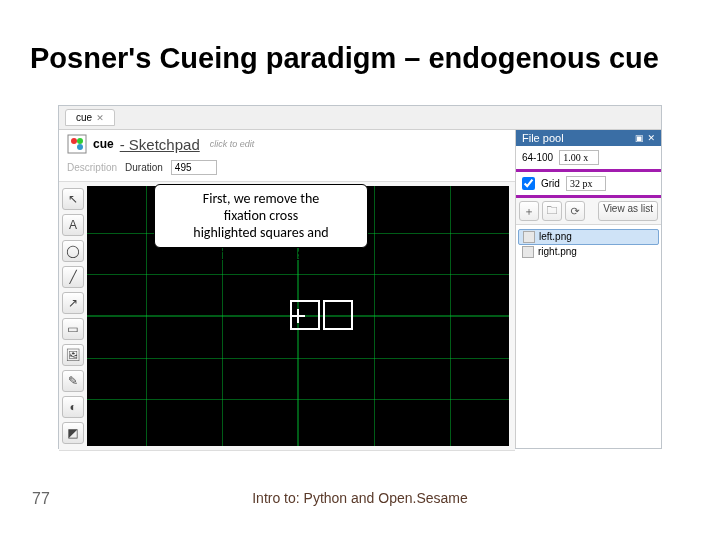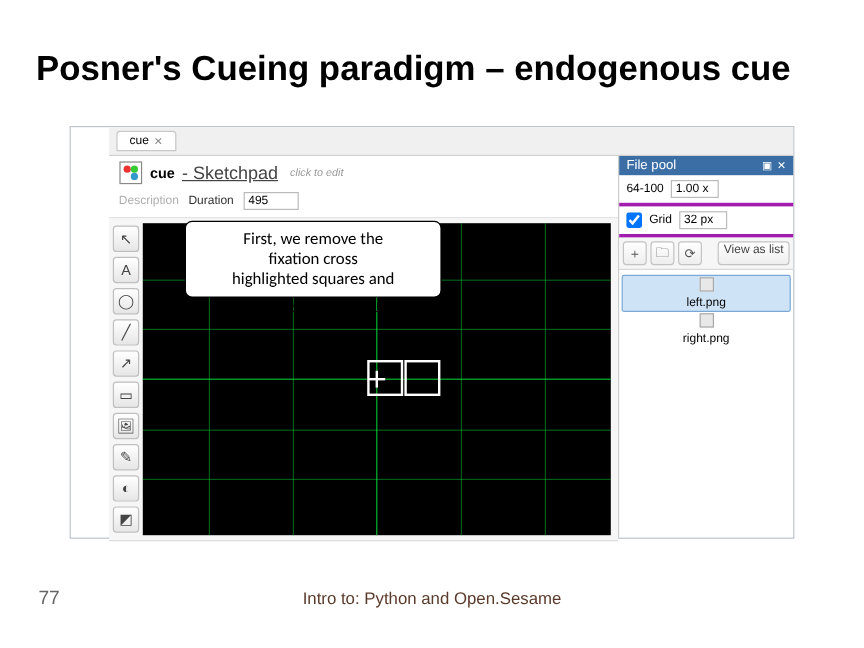--- a/index.html
+++ b/index.html
@@ -13,21 +13,20 @@
     position: absolute; left: 30px; top: 42px;
     font-size: 29px; font-weight: 700;
   }
   
   .app {
     position: absolute; left: 58px; top: 105px;
     width: 604px; height: 344px;
     border: 1px solid #bfc5cb;
     background: #fff;
     font-size: 10px;
-    padding-left: 32px;
   }
   .app-tabbar {
     height: 24px; background: #f0f0f0;
     border-bottom: 1px solid #d0d0d0;
     display: flex; align-items: center;
     padding-left: 6px; gap: 6px;
   }
   .app-tab {
     border: 1px solid #c8c8c8; background: #fff;
     padding: 2px 10px; border-radius: 3px 3px 0 0;
@@ -104,30 +103,30 @@
     width: 20px; height: 20px;
     border: 1px solid #c4c4c4; border-radius: 3px;
     background: linear-gradient(#fff,#eee);
     display: flex; align-items: center; justify-content: center;
     font-size: 11px; color: #555;
   }
   .view-as { margin-left: auto; font-size: 10px; color: #444;
     border: 1px solid #c4c4c4; border-radius: 3px; padding: 1px 4px; background: linear-gradient(#fff,#eee); }
   .file-list { flex: 1; padding: 4px 2px; font-size: 10px; }
   .file-list-row {
-    display: flex; align-items: center; gap: 4px;
-    padding: 1px 4px; border-radius: 2px; flex-direction: column;
+    display: flex; gap: 4px;
+    padding: 1px 4px; border-radius: 2px;
   }
   .file-list-row.selected { background: #cfe3f7; border: 1px solid #7aa7d6; }
   .file-thumb { width: 12px; height: 12px; border: 1px solid #aaa; background: #e8e8e8; }
   .zoom-panel {
     display: flex; align-items: center; gap: 6px; font-size: 10px;
     padding: 4px 6px; border-bottom: 3px solid #a21caf;
   }
-  .zoom-panel input[type=text] { width: 40px; font-size: 10px; padding: 1px 3px; border: 1px solid #bbb; }
+  .zoom-panel input[type=text] { width: 40px; font-size: 10px; padding: 1px 3px; border: 1px solid #bbb; font-family: Liberation Serif, serif; }
   
   .callout {
     position: absolute; background: #fff;
     border: 1px solid #000; border-radius: 6px;
     padding: 6px 10px; text-align: center;
     font-family: Calibri, sans-serif; font-size: 14px;
     line-height: 1.2;
   }
   .callout.main-callout { left: 154px; top: 156px; width: 214px; margin-top: 28px; }
   .callout.sub-callout {

